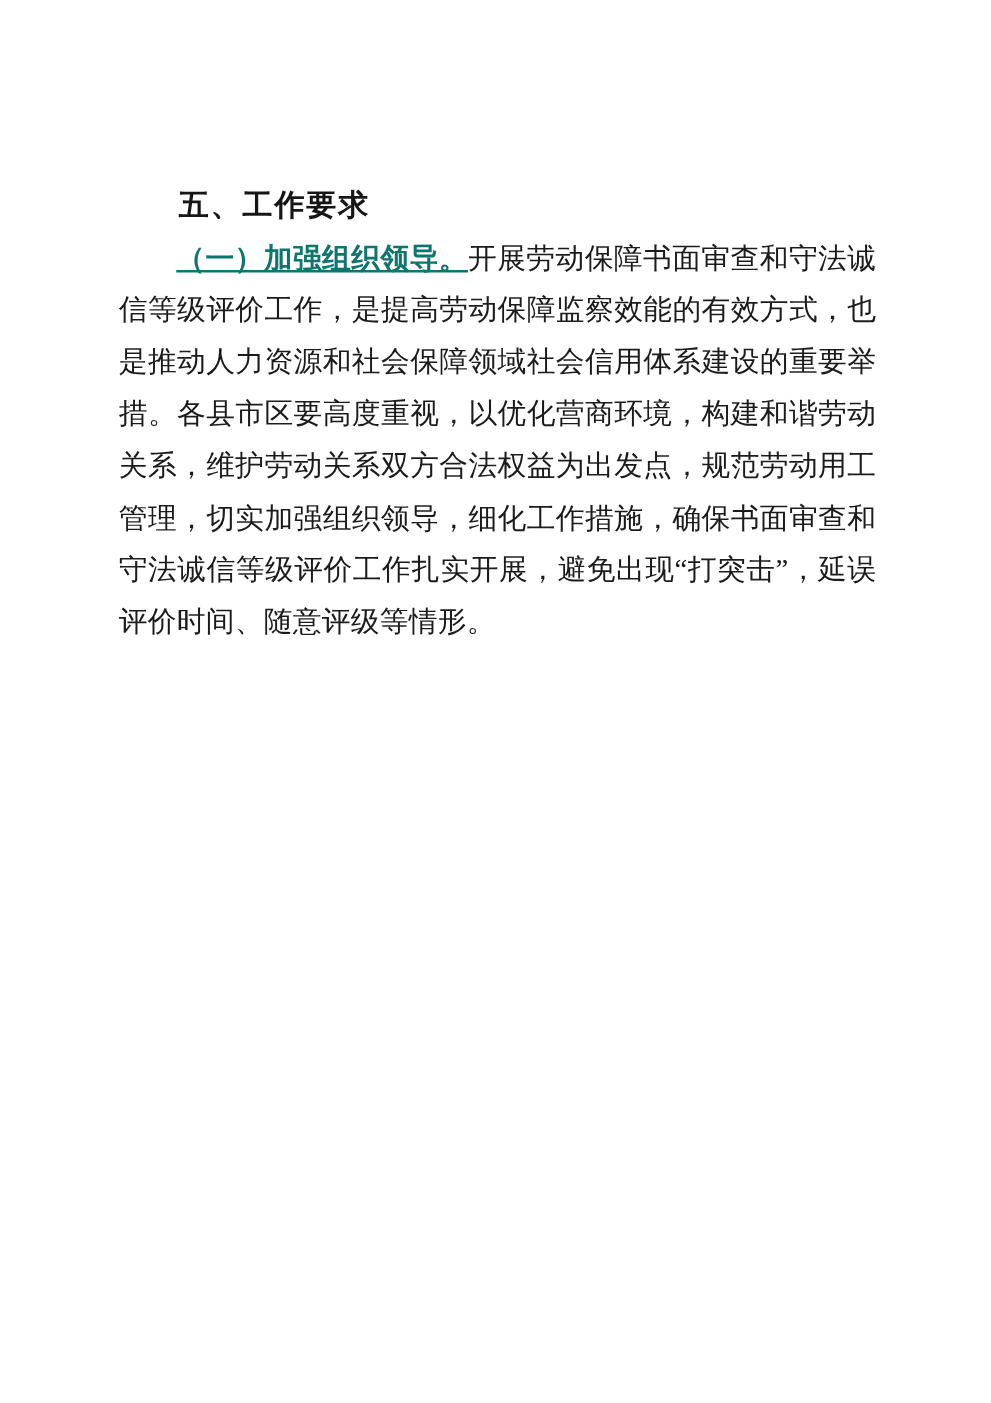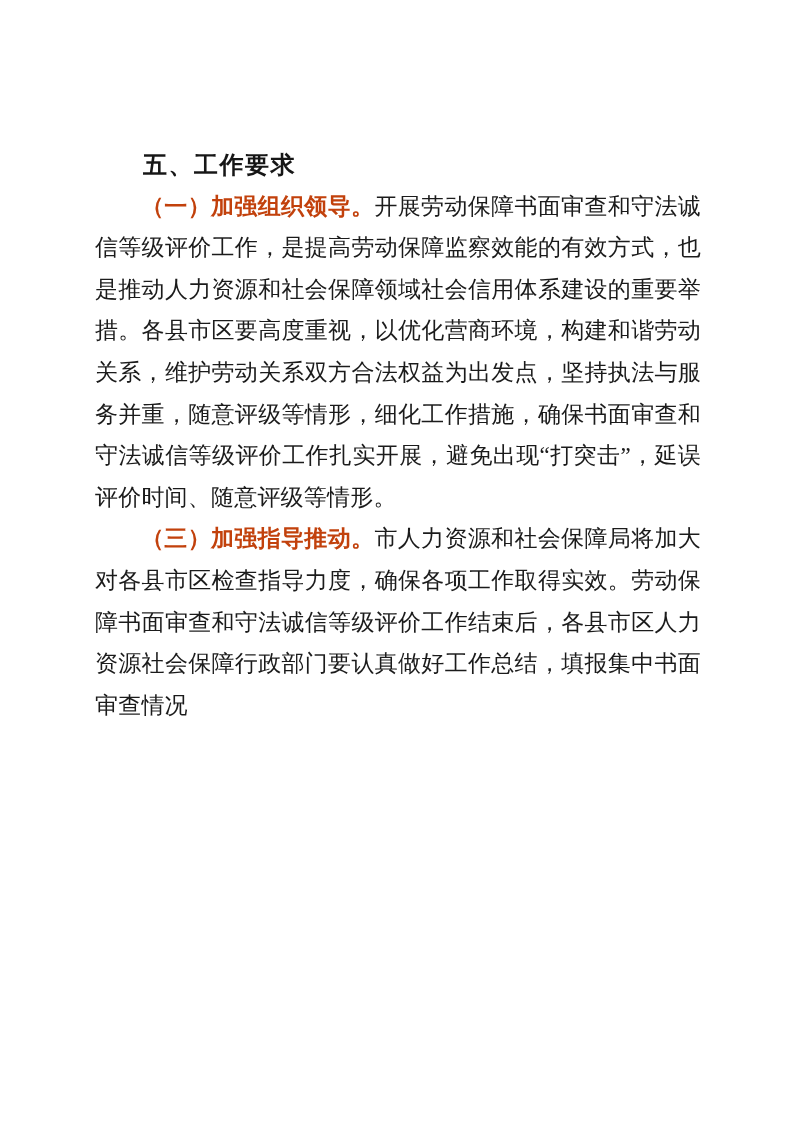--- a/index.html
+++ b/index.html
@@ -37,21 +37,22 @@
     margin: 0;
     font-size: 23px;
     line-height: 41.6px;
     text-align: justify;
     text-indent: 2em;
     letter-spacing: 0.2px;
     color: #1b1b1b;
   }
   .para .lead {
     font-weight: 700;
-    color: #c2410c;
+    color: #0f766e;
+    text-decoration: underline;
   }
   .footer {
     position: absolute;
     top: 1021px;
     left: 616px;
     width: 70px;
     display: flex;
     align-items: center;
     justify-content: center;
     gap: 7px;
@@ -68,24 +69,23 @@
   }
 </style>
 </head>
 <body>
 
 <div class="page">
   <div class="content">
 
     <h2 class="heading">五、工作要求</h2>
 
-    <p class="para"><b class="lead">（一）加强组织领导。</b><span>开展劳动保障书面审查和守法诚信等级评价工作，是提高劳动保障监察效能的有效方式，也是推动人力资源和社会保障领域社会信用体系建设的重要举措。各县市区要高度重视，以优化营商环境，构建和谐劳动关系，维护劳动关系双方合法权益为出发点，坚持执法与服务并重，随意评级等情形，细化工作措施，确保书面审查和守法诚信等级评价工作扎实开展，避免出现“打突击”，延误评价时间、随意评级等情形。</span></p>
+    <p class="para"><b class="lead">（一）加强组织领导。</b><span>开展劳动保障书面审查和守法诚信等级评价工作，是提高劳动保障监察效能的有效方式，也是推动人力资源和社会保障领域社会信用体系建设的重要举措。各县市区要高度重视，以优化营商环境，构建和谐劳动关系，维护劳动关系双方合法权益为出发点，规范劳动用工管理，切实加强组织领导，细化工作措施，确保书面审查和守法诚信等级评价工作扎实开展，避免出现“打突击”，延误评价时间、随意评级等情形。</span></p>
 
 
-    <p class="para"><b class="lead">（三）加强指导推动。</b><span>市人力资源和社会保障局将加大对各县市区检查指导力度，确保各项工作取得实效。劳动保障书面审查和守法诚信等级评价工作结束后，各县市区人力资源社会保障行政部门要认真做好工作总结，填报集中书面审查情况</span></p>
 
   </div>
 
   <div class="footer">
     <span class="dash">—</span>
     <span class="num">7</span>
     <span class="dash">—</span>
   </div>
 </div>
 

